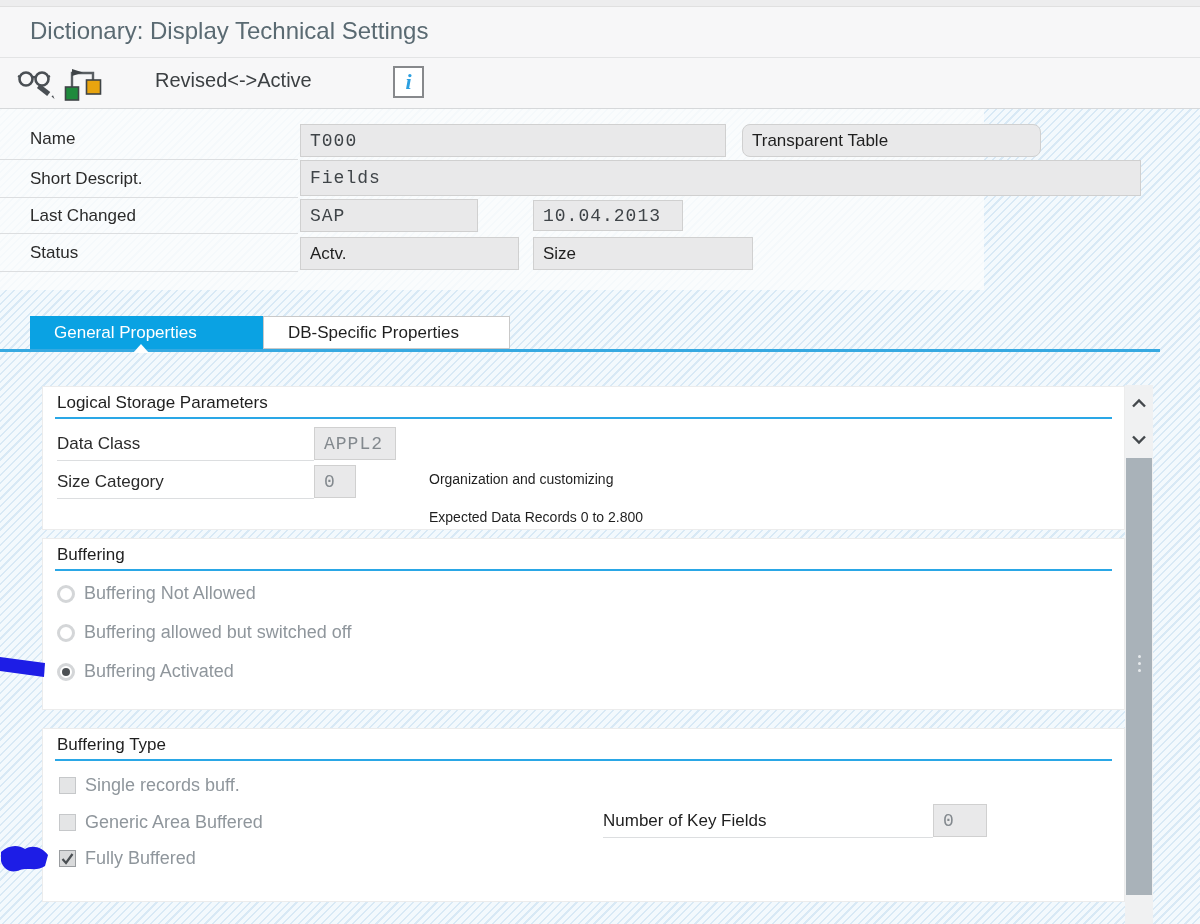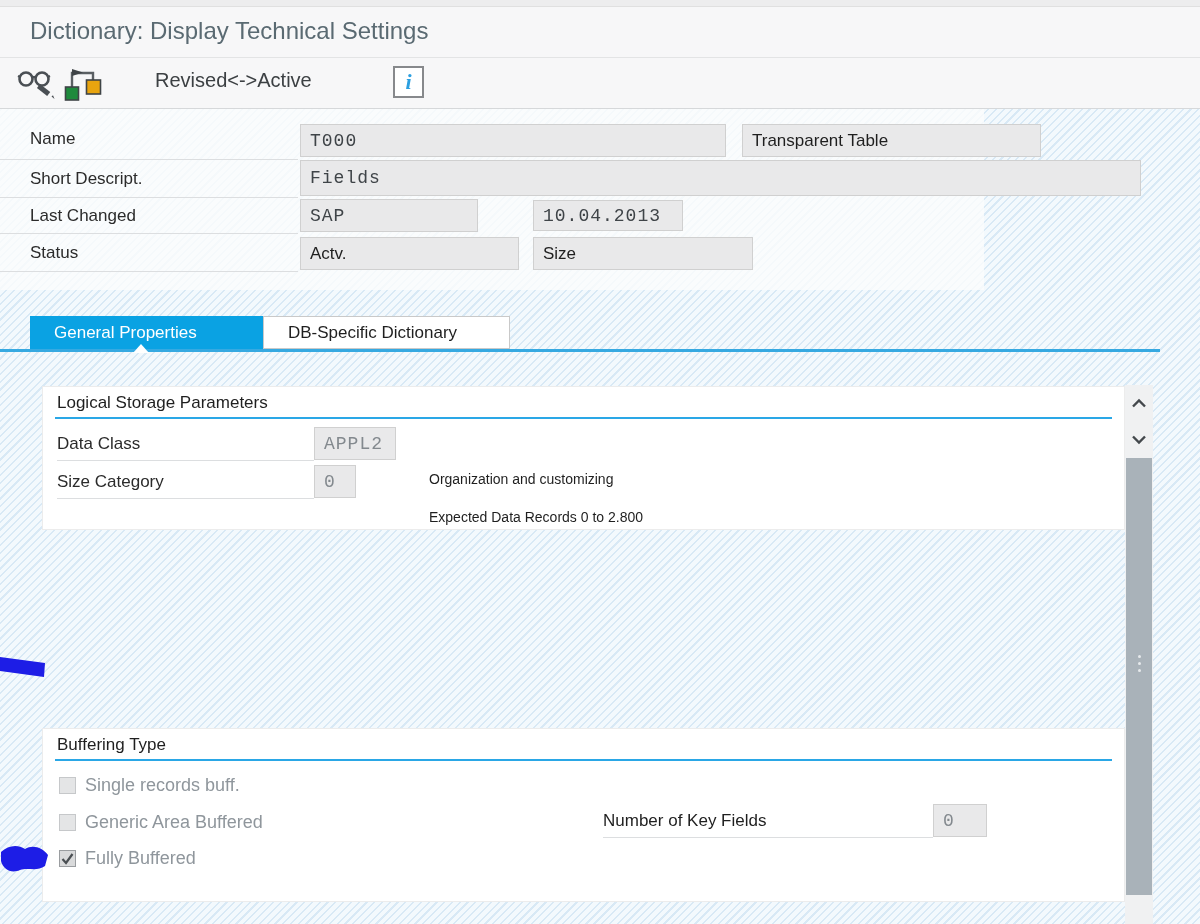--- a/index.html
+++ b/index.html
@@ -99,53 +99,70 @@
     </button>
   </div>
 
   <div class="abs fieldsec">
     <div class="flabel" style="top:9px;height:41px;line-height:41px;">Name</div>
     <div class="flabel" style="top:89px;height:35px;line-height:35px;">Last Changed</div>
     <div class="flabel" style="top:51px;height:37px;line-height:37px;">Short Descript.</div>
     <div class="flabel" style="top:125px;height:37px;line-height:37px;">Status</div>
 
     <div class="field mono" style="left:300px;top:15px;width:426px;height:33px;">T000</div>
-    <div class="field sans" style="left:742px;top:15px;width:299px;height:33px;">Transparent Table</div>
+    <div class="field sans" style="left:742px;top:15px;width:299px;height:33px;border-radius:8px;">Transparent Table</div>
 
     <div class="field mono" style="left:300px;top:51px;width:841px;height:36px;">Fields</div>
 
     <div class="field mono" style="left:300px;top:90px;width:178px;height:33px;">SAP</div>
     <div class="field mono" style="left:533px;top:91px;width:150px;height:31px;">10.04.2013</div>
 
     <div class="field sans" style="left:300px;top:128px;width:219px;height:33px;">Actv.</div>
     <div class="field sans" style="left:533px;top:128px;width:220px;height:33px;">Size</div>
   </div>
 
   <div class="tab active" style="left:30px;width:233px;">
     <span>General Properties</span>
   </div>
   <div class="tab inactive" style="left:263px;width:247px;">
-    <span>DB-Specific Dictionary</span>
+    <span>DB-Specific Properties</span>
   </div>
   <div class="abs tabline"></div>
   <div class="abs notch"></div>
 
   <div class="panel" style="top:386px;height:144px;">
     <div class="ptitle">Logical Storage Parameters</div>
     <div class="pline" style="top:30px;"></div>
 
     <div class="plabel" style="left:14px;top:40px;width:257px;height:33px;line-height:33px;">Data Class</div>
     <div class="field mono dim" style="left:271px;top:40px;width:82px;height:33px;">APPL2</div>
     <div class="pdesc" style="left:386px;top:48px;">Organization and customizing</div>
 
     <div class="plabel" style="left:14px;top:78px;width:257px;height:33px;line-height:33px;">Size Category</div>
     <div class="field mono dim" style="left:271px;top:78px;width:42px;height:33px;">0</div>
     <div class="pdesc" style="left:386px;top:86px;">Expected Data Records 0 to 2.800</div>
   </div>
 
+  <div class="panel" style="top:538px;height:172px;">
+    <div class="ptitle">Buffering</div>
+    <div class="pline" style="top:30px;"></div>
+
+    <div class="optrow" style="left:14px;top:44px;">
+      <span class="radio"></span>
+      <span class="optlabel">Buffering Not Allowed</span>
+    </div>
+    <div class="optrow" style="left:14px;top:83px;">
+      <span class="radio"></span>
+      <span class="optlabel">Buffering allowed but switched off</span>
+    </div>
+    <div class="optrow" style="left:14px;top:122px;">
+      <span class="radio sel"></span>
+      <span class="optlabel">Buffering Activated</span>
+    </div>
+  </div>
 
   <div class="panel" style="top:728px;height:174px;padding-left:28px;">
     <div class="ptitle">Buffering Type</div>
     <div class="pline" style="top:30px;"></div>
 
     <div class="optrow" style="left:16px;top:46px;">
       <span class="check"></span>
       <span class="optlabel">Single records buff.</span>
     </div>
     <div class="optrow" style="left:16px;top:83px;">

